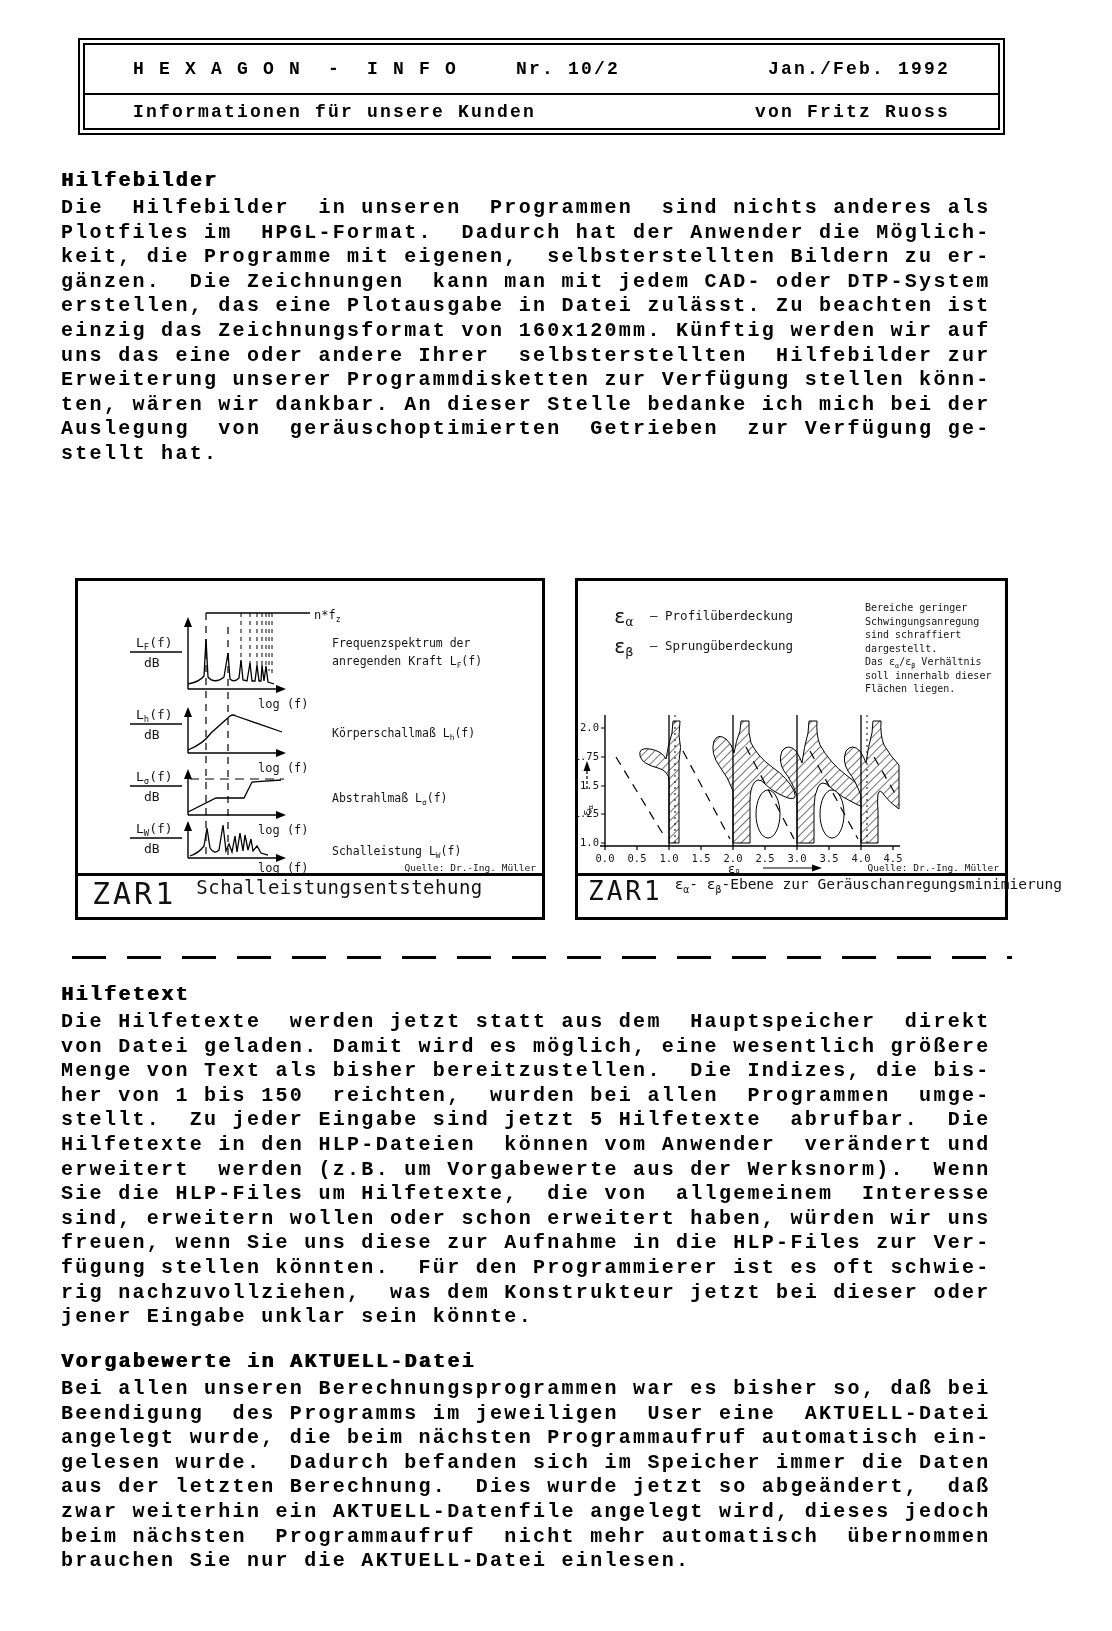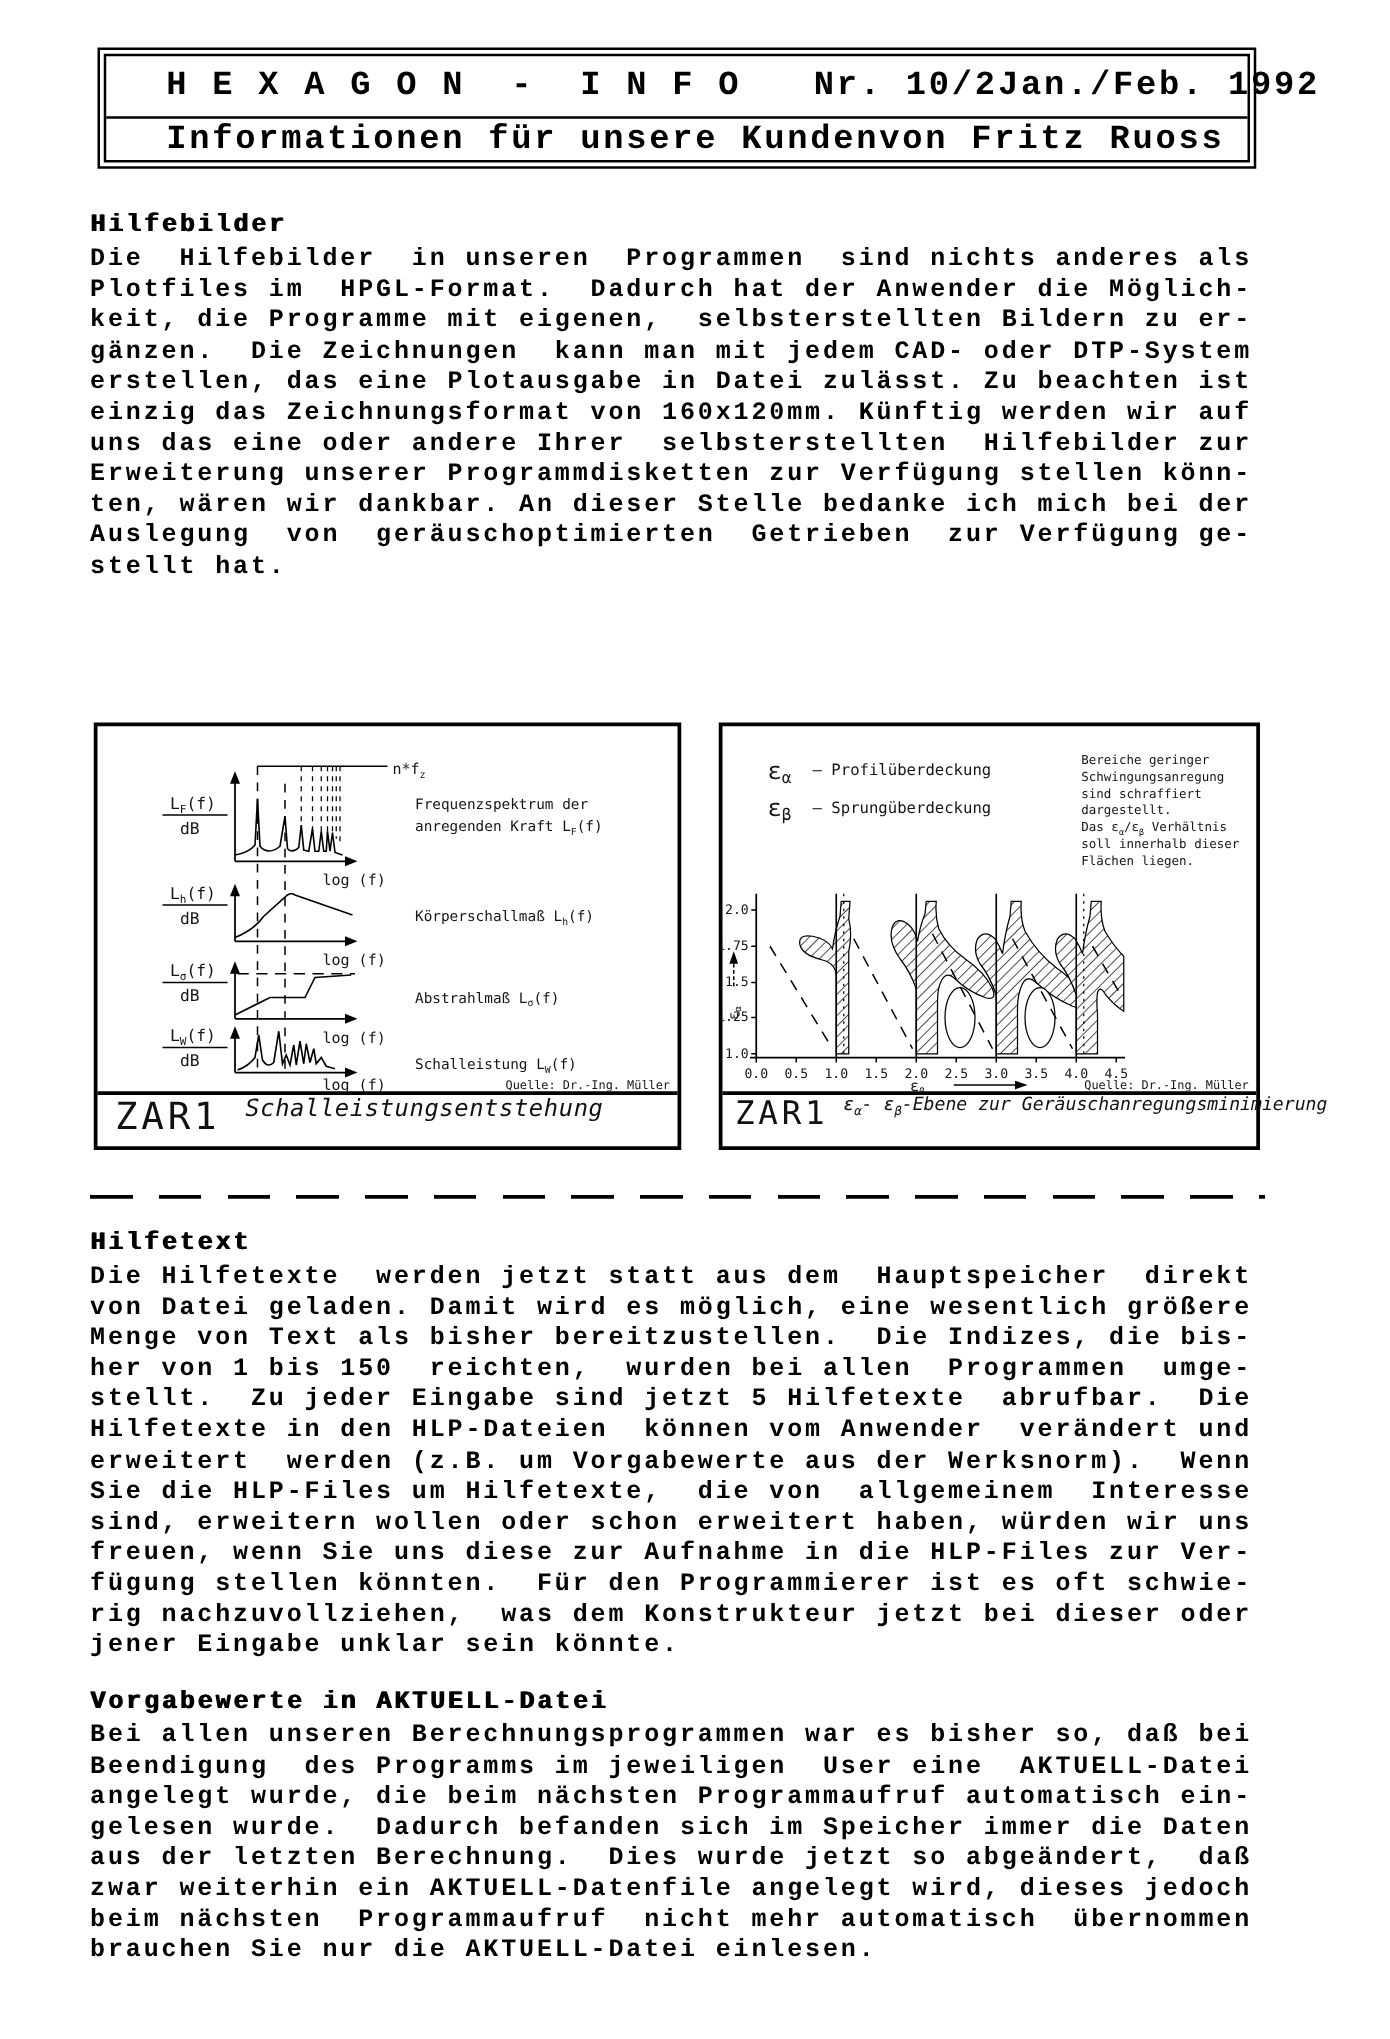--- a/index.html
+++ b/index.html
@@ -3,37 +3,37 @@
 <meta charset="utf-8">
 <style>
   html,body{margin:0;padding:0;background:#e8e8e8;}
   .page{position:relative;width:1112px;height:1631px;background:#ffffff;color:#000;
         font-family:"Liberation Mono","DejaVu Sans Mono",monospace;overflow:hidden;}
   
   .hdr-outer{position:absolute;left:78px;top:38px;width:927px;height:97px;
              border:2px solid #000;padding:3px;box-sizing:border-box;}
   .hdr-inner{border:2px solid #000;height:100%;box-sizing:border-box;display:flex;flex-direction:column;}
   .hdr-row{display:flex;align-items:center;padding:0 48px;font-weight:bold;
-           font-size:27px;letter-spacing:2.2px;white-space:pre;}
+           font-size:18px;letter-spacing:2.2px;white-space:pre;}
   .hdr-row1{height:48px;border-bottom:2px solid #000;}
   .hdr-row2{flex:1;}
   .hdr-brandgrp{display:flex;gap:58px;flex:1;}
   
-  .sec{position:absolute;left:72px;}
+  .sec{position:absolute;left:61px;}
   .tline{white-space:pre;font-size:20px;line-height:24.6px;letter-spacing:2.3px;font-weight:bold;}
   .heading{white-space:pre;font-size:20px;line-height:25px;letter-spacing:2.3px;font-weight:bold;
            text-shadow:0.9px 0 0 #000;margin-bottom:3px;}
   
   .figbox{position:absolute;top:578px;border:3px solid #000;background:#fff;box-sizing:border-box;}
   .figbox svg{display:block;}
   svg text{font-family:"DejaVu Sans Mono","Liberation Mono",monospace;fill:#151515;}
   .capband{border-top:3px solid #000;height:41px;display:flex;align-items:flex-start;
            font-family:"DejaVu Sans Mono",monospace;color:#111;}
   .capcode{font-size:30px;letter-spacing:3px;margin:0 20px 0 14px;}
-  .captext{font-size:19px;letter-spacing:0.5px;white-space:pre;font-style:italic;}
+  .captext{font-size:19px;letter-spacing:0.5px;white-space:pre;}
   .figbox.right .capcode{font-size:26px;margin:0 12px 0 10px;}
   .figbox.right .captext{font-size:14.5px;letter-spacing:0;}
   .captext sub{font-size:68%;}
   
   .dashrule{position:absolute;left:72px;top:956px;width:940px;height:3px;
             background:repeating-linear-gradient(90deg,#000 0 34px,transparent 34px 55px);}
 </style>
 </head>
 <body>
 

